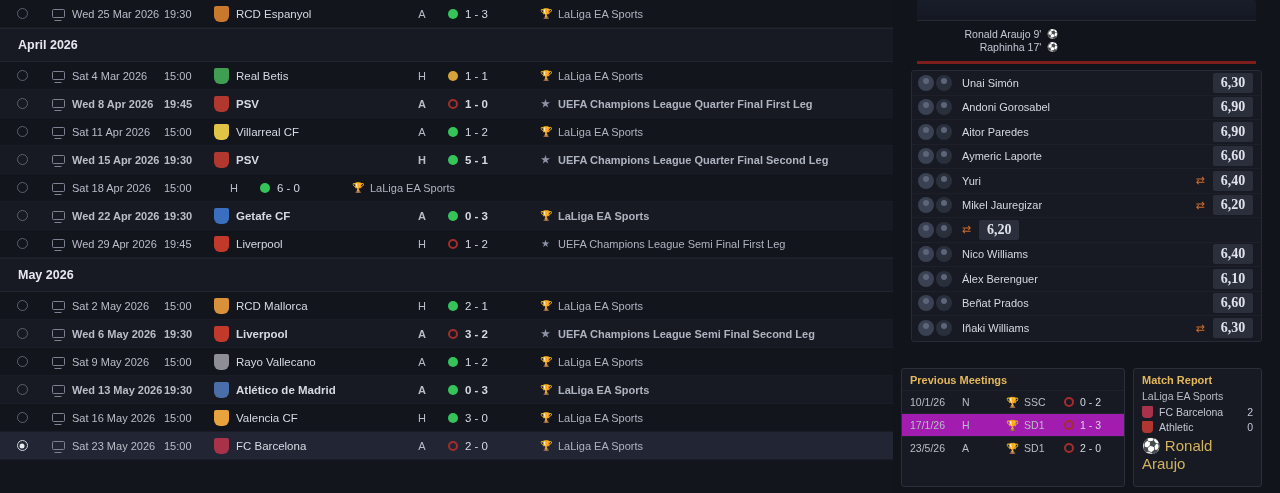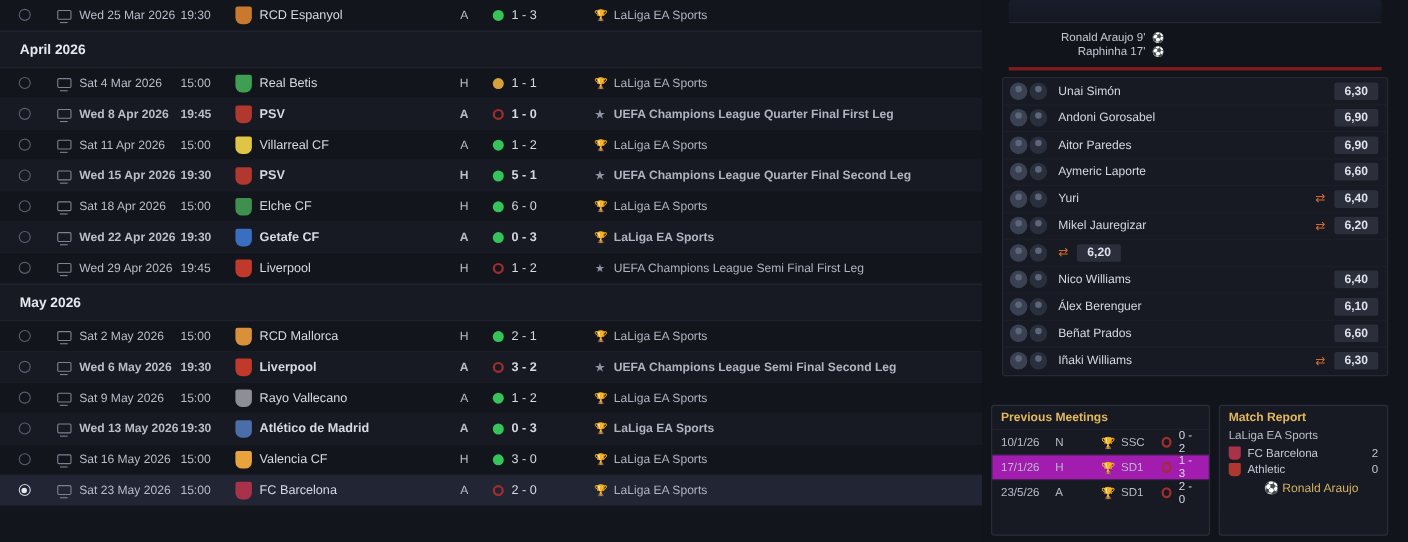--- a/index.html
+++ b/index.html
@@ -131,61 +131,62 @@
   .av::after {
     content: ""; position: absolute; left: 50%; top: 3px;
     transform: translateX(-50%);
     width: 6px; height: 6px; border-radius: 50%; background: #5d6679;
   }
   .r-name { flex: 1; color: #d4d7e0; font-size: 11px; }
   .sub-arrow { color: #d06a2c; font-size: 11px; margin-right: 8px; }
   .r-score {
     min-width: 40px; text-align: center;
     background: #2b2f3c; border-radius: 2px;
-    font-size: 11px; color: #dfe2ea; padding: 2px 6px;
+    font-size: 14px; color: #dfe2ea; padding: 2px 6px;
     font-weight: bold;
+    font-family: Liberation Serif, serif;
   }
 
   
   .bottom-row {
     position: absolute; left: 0; bottom: 0;
     width: 387px; height: 125px;
     display: flex; gap: 8px; padding: 0 18px 6px 8px;
   }
   .panel {
     background: #171a23;
     border: 1px solid #2b2f3c;
     border-radius: 3px;
     overflow: hidden;
   }
   .panel-title {
     font-size: 11px; font-weight: bold; color: #e4b75a;
     padding: 5px 8px 4px 8px;
   }
-  .pm { width: 199px; }
+  .pm { width: 224px; }
   .mr { flex: 1; }
   .pm-row {
     display: flex; align-items: center;
     height: 23px; font-size: 10.5px;
     padding: 0 8px;
     border-top: 1px solid #1f222c;
   }
   .pm-row.alt2 { background: #a21caf; }
   .pm-date { width: 52px; color: #b9bdc8; }
   .pm-ha { width: 44px; color: #b9bdc8; }
   .pm-comp { width: 58px; display: flex; align-items: center; gap: 5px; color: #b9bdc8; }
   .pm-res { display: flex; align-items: center; gap: 6px; color: #d6d9e2; }
   .mr-line {
     display: flex; align-items: center; gap: 6px;
     font-size: 10.5px; padding: 1px 8px; color: #c3c7d2;
     height: 15px;
   }
   .mr-line .grow { flex: 1; }
   .mr-comp { color: #b9bdc8; font-size: 10.5px; padding: 0 8px 2px 8px; }
-  .mr-scorer { color: #d2b25e; font-size: 11px; padding: 3px 8px 0 8px; margin-left: 32px; }
+  .mr-scorer { color: #d2b25e; font-size: 15px; padding: 3px 8px 0 8px; }
   .mini-crest { width: 11px; height: 12px; border-radius: 1px 1px 4px 4px; display: inline-block; }
 </style>
 </head>
 <body>
 
 <div class="app">
 
   <div class="fixtures">
     <div id="fixtures-container">
         <div class="row">
@@ -306,24 +307,20 @@
         </div>
         <div class="row">
           <div class="c-radio">
             <span class="radio"></span>
           </div>
           <div class="c-tv">
             <span class="tv-ico"></span>
           </div>
           <div class="c-date">Sat 18 Apr 2026</div>
           <div class="c-time">15:00</div>
-          <div class="c-opp">
-            <span class="crest" style="background:#3f8f4f"></span>
-            <span class="opp-name">Elche CF</span>
-          </div>
           <div class="c-ha">H</div>
           <div class="c-score">
             <span class="dot" style="background:#35c45a;border:none"></span>
             <span class="score-txt">6 - 0</span>
           </div>
           <div class="c-comp">
             <span class="comp-ico">🏆</span>
             <span class="comp-name">LaLiga EA Sports</span>
           </div>
         </div>

